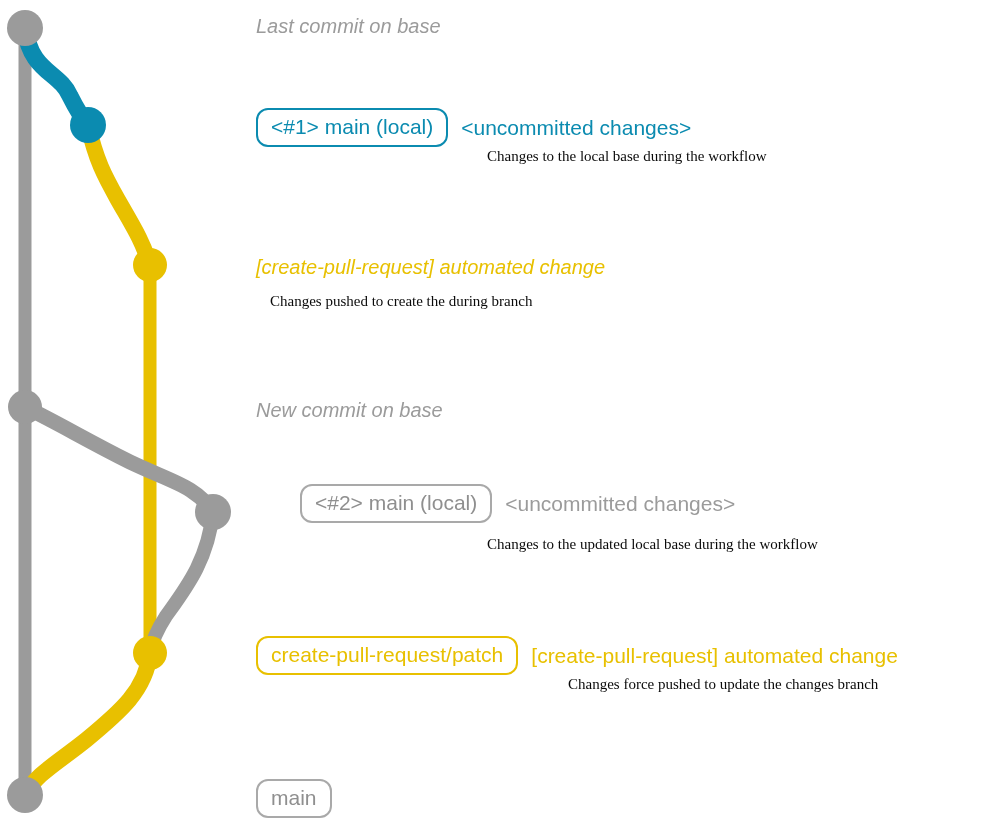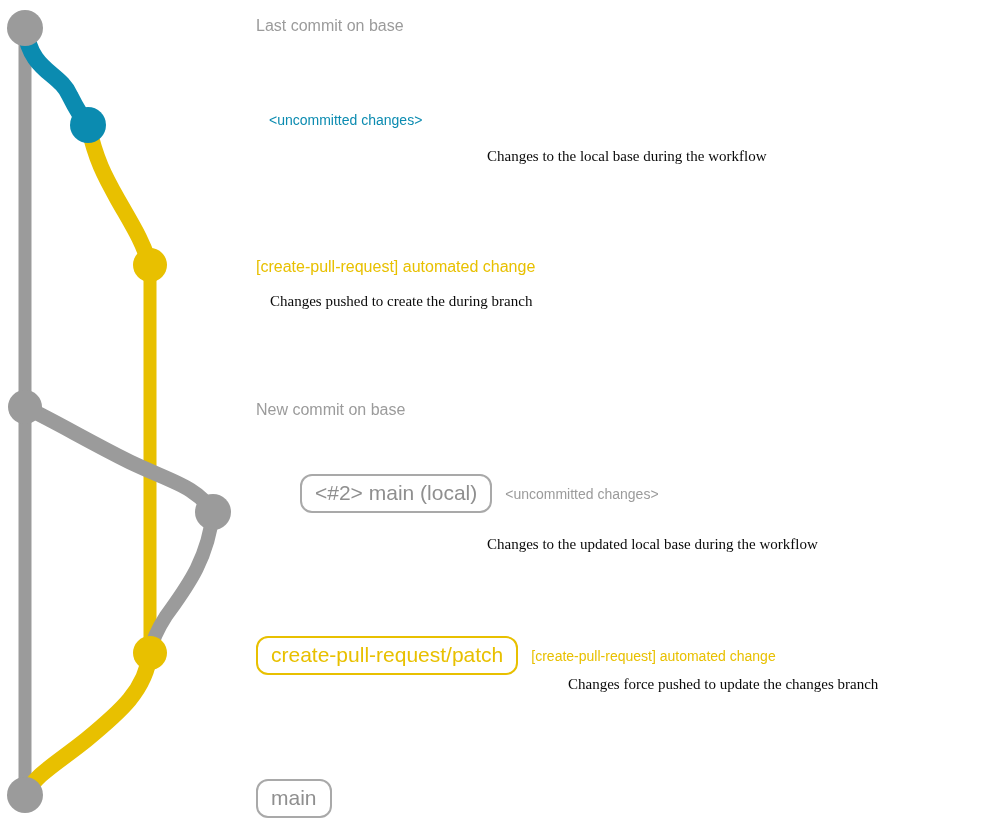--- a/index.html
+++ b/index.html
@@ -42,35 +42,36 @@
     font-family: "Liberation Sans", sans-serif;
     color: #9b9b9b;
     white-space: nowrap;
     background: #ffffff;
   }
   .pill.blue  { border-color: #0b8bb0; color: #0b8bb0; }
   .pill.yellow{ border-color: #e8c000; color: #e8c000; }
   .pill.gray  { border-color: #a9a9a9; color: #8f8f8f; }
 
   .subject {
-    font-size: 14px;
+    font-size: 21px;
     line-height: 24px;
     font-family: "Liberation Sans", sans-serif;
     white-space: nowrap;
   }
   .subject.blue   { color: #0b8bb0; }
   .subject.yellow { color: #e8c000; }
   .subject.gray   { color: #9b9b9b; }
 
   .headline {
     position: absolute;
-    font-size: 16px;
+    font-size: 20px;
     line-height: 24px;
     font-family: "Liberation Sans", sans-serif;
     white-space: nowrap;
+    font-style: italic;
   }
   .headline.gray   { color: #9b9b9b; }
   .headline.yellow { color: #e8c000; }
 
   .note {
     position: absolute;
     font-family: "Liberation Serif", serif;
     font-size: 15px;
     line-height: 22px;
     color: #0a0a0a;
@@ -103,31 +104,32 @@
   <circle cx="150" cy="265" r="17" fill="#e8c000"></circle>
   <circle cx="25" cy="407" r="17" fill="#9b9b9b"></circle>
   <circle cx="213" cy="512" r="18" fill="#9b9b9b"></circle>
   <circle cx="150" cy="653" r="17" fill="#e8c000"></circle>
   <circle cx="25" cy="795" r="18" fill="#9b9b9b"></circle>
 </svg>
 
 <div class="headline gray" style="left:256px; top:14px;">Last commit on base</div>
 
 <div class="row" style="left:256px; top:108px;">
+  <span class="pill blue">&lt;#1&gt; main (local)</span>
   <span class="gap"></span>
   <span class="subject blue">&lt;uncommitted changes&gt;</span>
 </div>
 <div class="note" style="left:487px; top:145px;">Changes to the local base during the workflow</div>
 
 <div class="headline yellow" style="left:256px; top:255px;">[create-pull-request] automated change</div>
 <div class="note" style="left:270px; top:290px;">Changes pushed to create the during branch</div>
 
 <div class="headline gray" style="left:256px; top:398px;">New commit on base</div>
 
-<div class="row" style="left:256px; top:474px;padding-left:44px;">
+<div class="row" style="left:256px; top:484px;padding-left:44px;">
   <span class="pill gray">&lt;#2&gt; main (local)</span>
   <span class="gap"></span>
   <span class="subject gray">&lt;uncommitted changes&gt;</span>
 </div>
 <div class="note" style="left:487px; top:533px;font-family:Liberation Serif, serif;">Changes to the updated local base during the workflow</div>
 
 <div class="row" style="left:256px; top:636px;">
   <span class="pill yellow">create-pull-request/patch</span>
   <span class="gap"></span>
   <span class="subject yellow">[create-pull-request] automated change</span>

